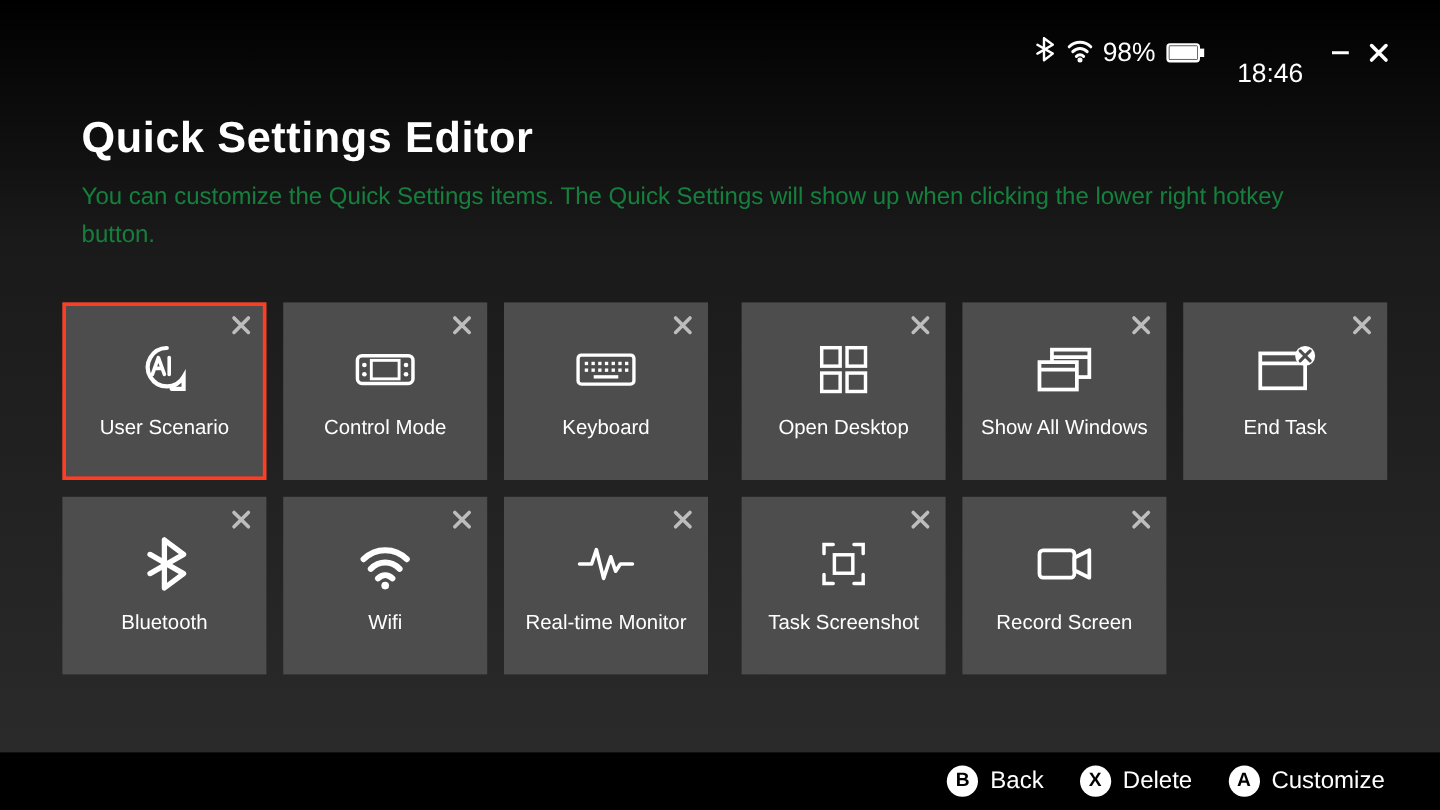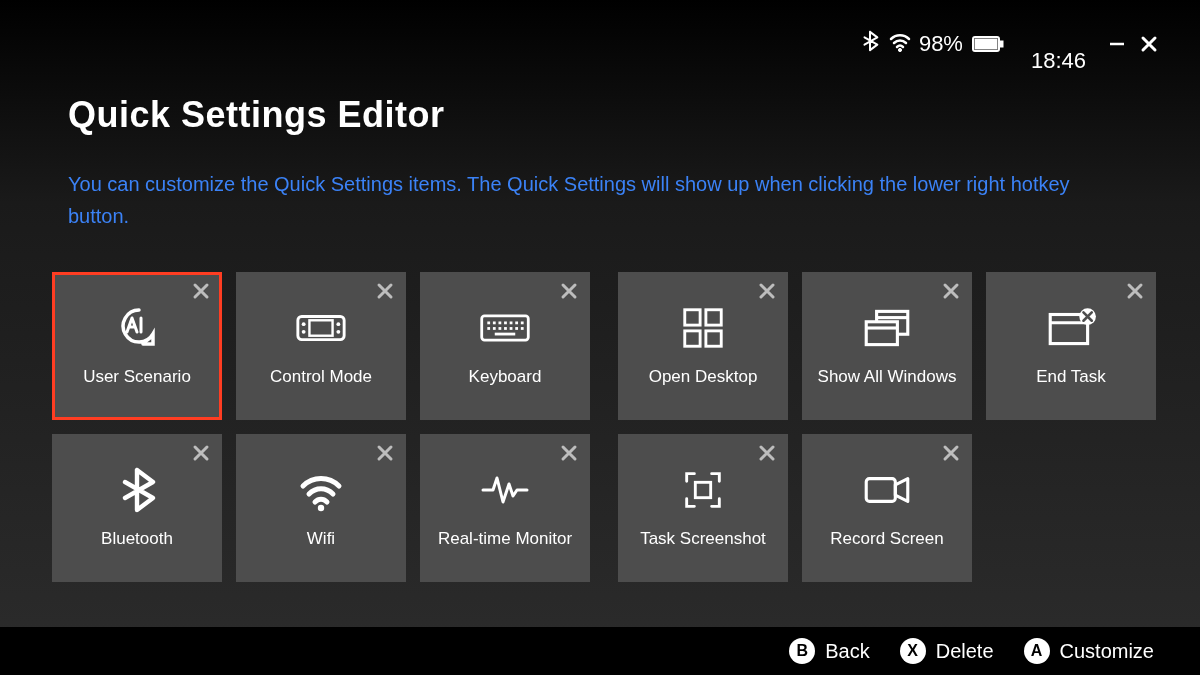--- a/index.html
+++ b/index.html
@@ -20,21 +20,21 @@
     font-size:22px;
     font-weight:400;
   }
   .status-bar .battery-group{display:flex;align-items:center;gap:8px;}
   .status-bar svg{fill:#fff;stroke:#fff;}
   .status-bar .win-btn{display:flex;align-items:center;justify-content:center;width:26px;height:26px;cursor:pointer;}
 
   
   .header{padding:10px 68px 0;}
   .title{font-size:36px;font-weight:600;letter-spacing:.5px;}
-  .subtitle{margin-top:32px;font-size:20px;line-height:1.6;color:#3b82f6;max-width:1070px;}
+  .subtitle{margin-top:12px;font-size:20px;line-height:1.6;color:#15803d;max-width:1070px;}
 
   
   .grid-outer{padding:40px 52px 0;display:flex;gap:28px;}
   .grid{display:grid;grid-template-columns:repeat(3,170px);grid-auto-rows:148px;gap:14px;}
   .tile{
     background:#4d4d4d;
     position:relative;
     display:flex;
     flex-direction:column;
     align-items:center;

